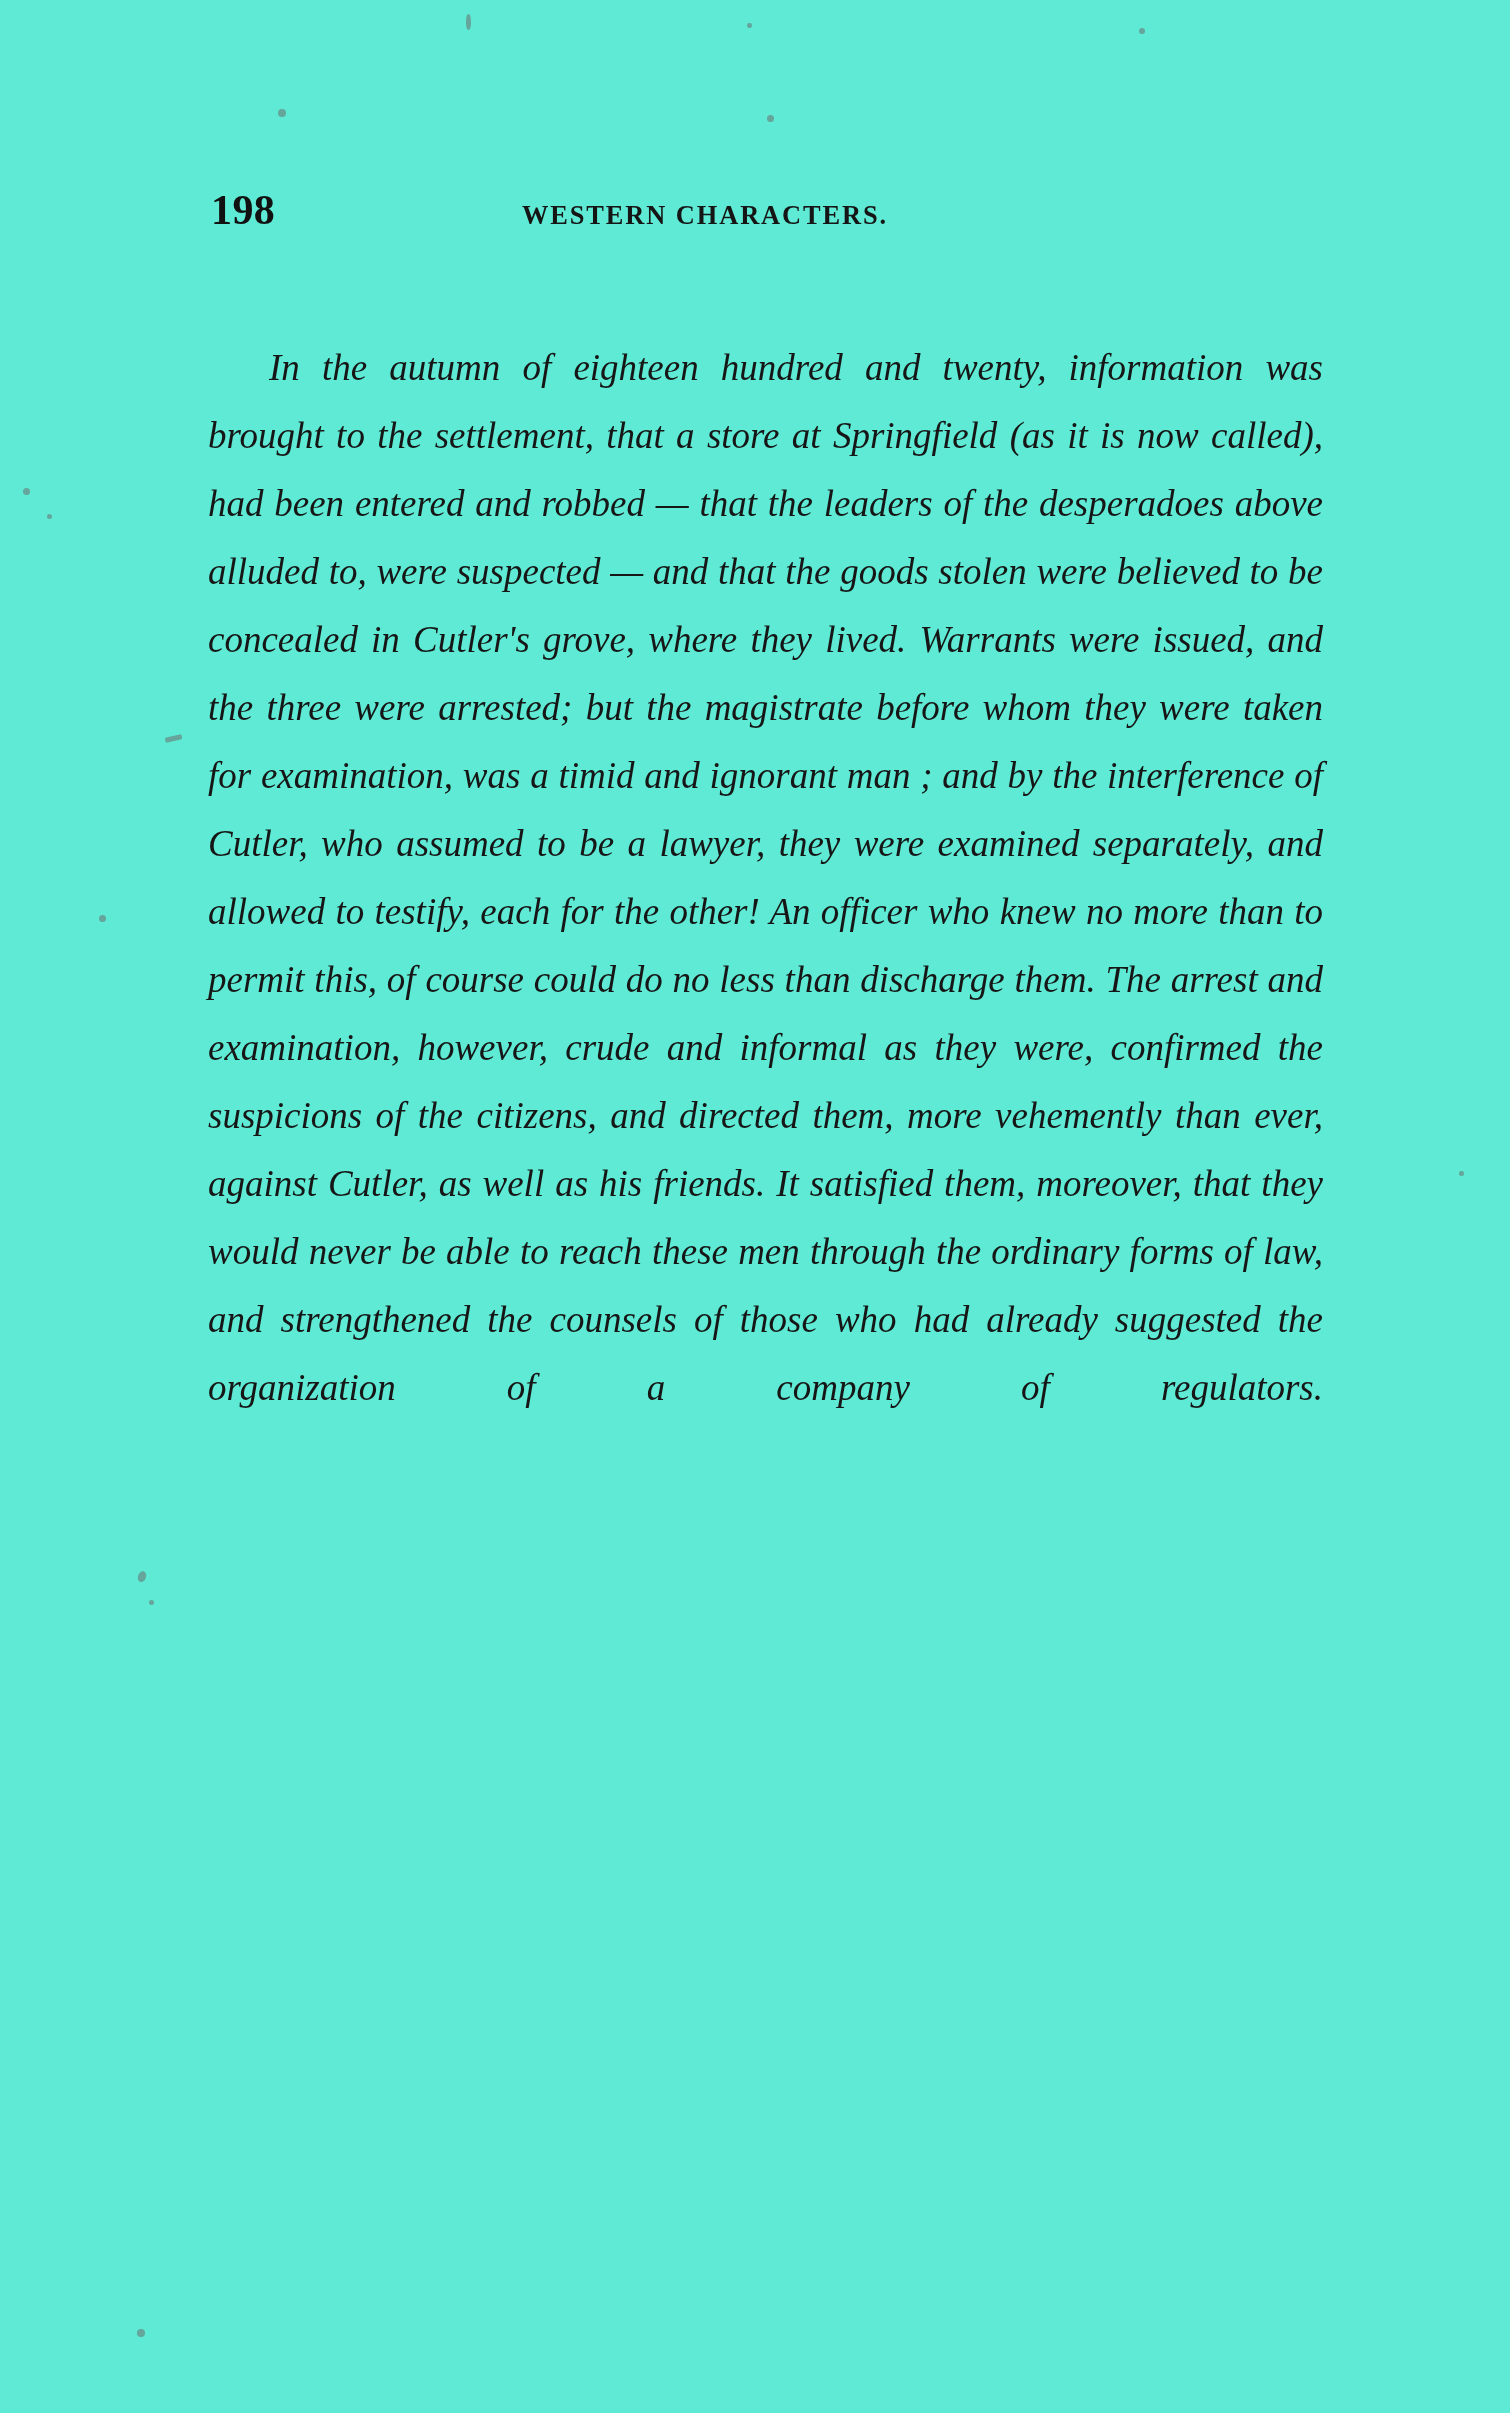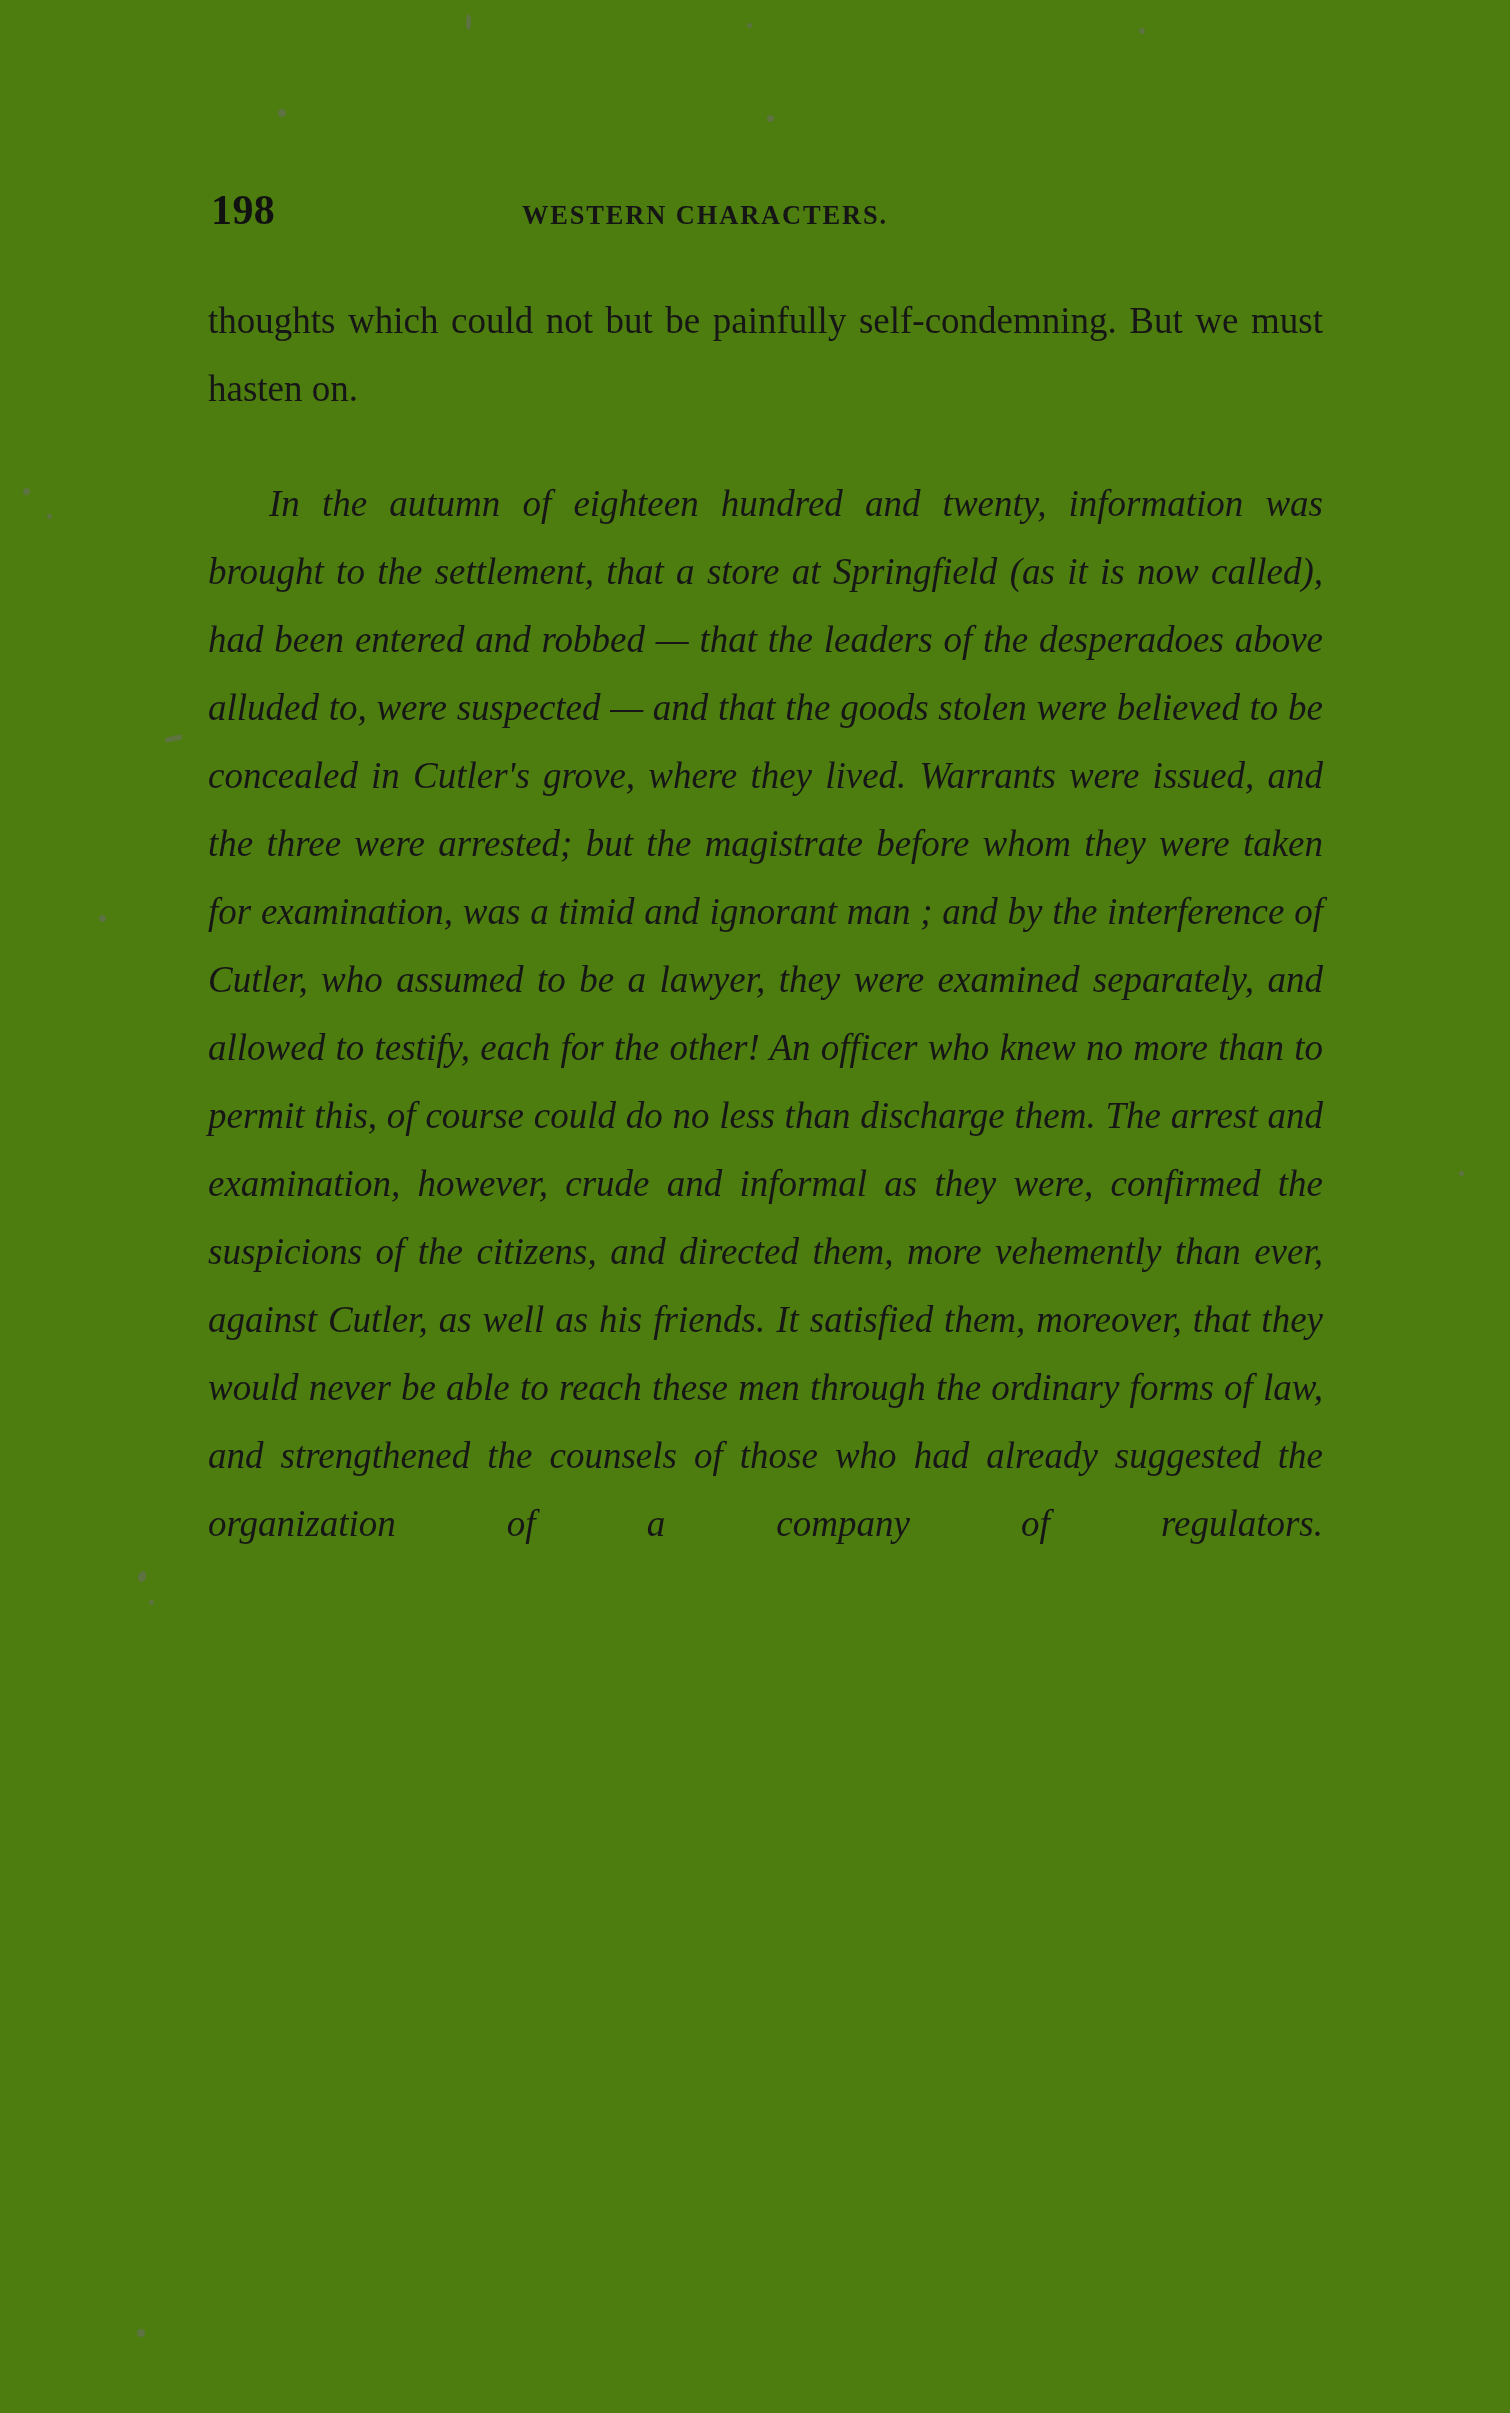--- a/index.html
+++ b/index.html
@@ -14,21 +14,21 @@
     color: #1a1a1a;
     position: relative;
     overflow: hidden;
   }
 
   .page {
     position: absolute;
     top: 0; left: 0;
     width: 1510px;
     height: 2413px;
-    background: #4d7c0f;
+    background: #5eead4;
   }
 
   
   .speck {
     position: absolute;
     background: #6b6b6b;
     border-radius: 50%;
     opacity: 0.55;
   }
 
@@ -113,18 +113,17 @@
   <span class="speck" style="left:149px; top:1600px; width:5.4px; height:5.4px;"></span>
   <span class="speck" style="left:137px; top:2329px; width:7.8px; height:7.8px;"></span>
   <span class="speck" style="left:1459px; top:1171px; width:4.7px; height:4.7px;"></span>
 
   <div class="header">
     <div class="folio">198</div>
     <div class="running-head">WESTERN CHARACTERS.</div>
   </div>
 
   <div class="body-text">
-    <p class="para first">thoughts which could not but be painfully self-condemning.  But we must hasten on.</p>
     <p class="para indent">In the autumn of eighteen hundred and twenty, information was brought to the settlement, that a store at Springfield (as it is now called), had been entered and robbed — that the leaders of the desperadoes above alluded to, were suspected — and that the goods stolen were believed to be concealed in Cutler's grove, where they lived.  Warrants were issued, and the three were arrested; but the magistrate before whom they were taken for examination, was a timid and ignorant man ; and by the interference of Cutler, who assumed to be a lawyer, they were examined separately, and allowed to testify, each for the other!  An officer who knew no more than to permit this, of course could do no less than discharge them.  The arrest and examination, however, crude and informal as they were, confirmed the suspicions of the citizens, and directed them, more vehemently than ever, against Cutler, as well as his friends.  It satisfied them, moreover, that they would never be able to reach these men through the ordinary forms of law, and strengthened the counsels of those who had already suggested the organization of a company of regulators.</p>
   </div>
 
 </div>
 
 
 </body></html>

